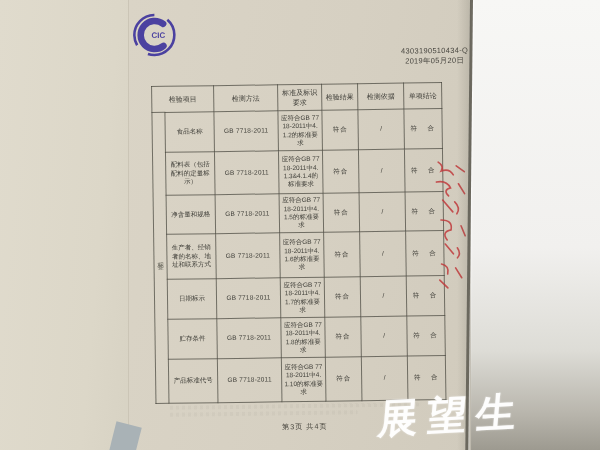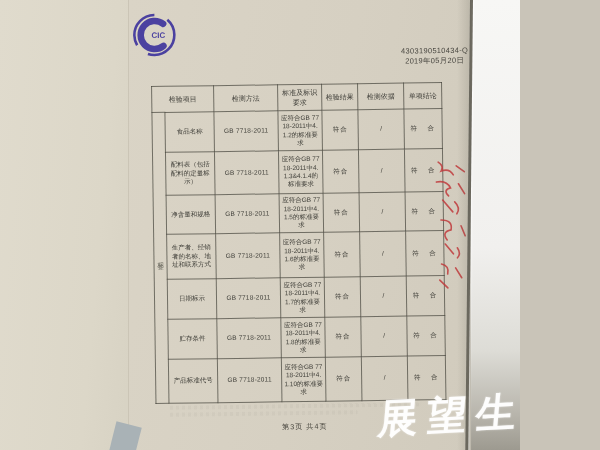--- a/index.html
+++ b/index.html
@@ -1,17 +1,17 @@
 <!DOCTYPE html>
 <html><head>
 <meta charset="utf-8">
 <style>
   html,body{margin:0;padding:0;background:#c9c4b8;}
   *{box-sizing:border-box;font-family:"Liberation Sans","DejaVu Sans",sans-serif;}
-  .photo{position:relative;width:520px;height:450px;overflow:hidden;background:#d9d4c6;}
+  .photo{position:relative;width:600px;height:450px;overflow:hidden;background:#d9d4c6;}
 
   
   .bg-left{position:absolute;left:0;top:0;width:132px;height:450px;
     background:linear-gradient(95deg,#e0dbcd,#dcd7c8 70%,#d7d2c3);}
   .bg-right{position:absolute;left:466px;top:0;width:134px;height:450px;
     background:linear-gradient(180deg,#f7f7f5 0%,#f1f0ee 55%,#dddcd6 78%,#b8b5ac 92%,#9d9a90 100%);}
 
   
   .paper{position:absolute;left:128px;top:0;width:343px;height:450px;
     background:linear-gradient(100deg,#dad4c6,#d6d0c2 55%,#d1cbbd);

